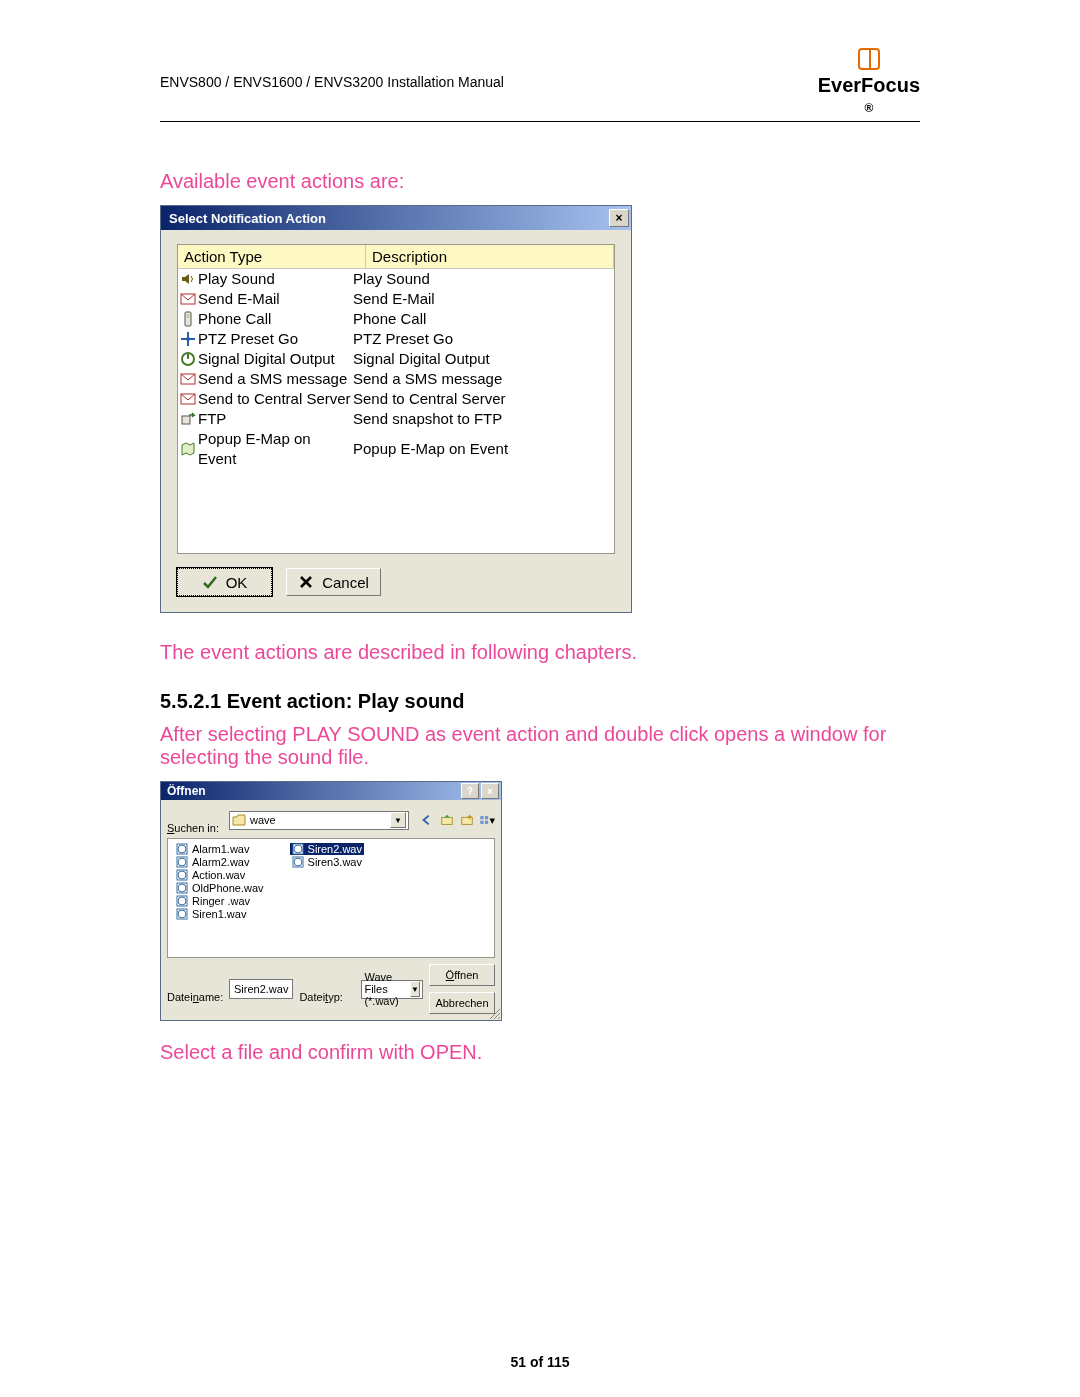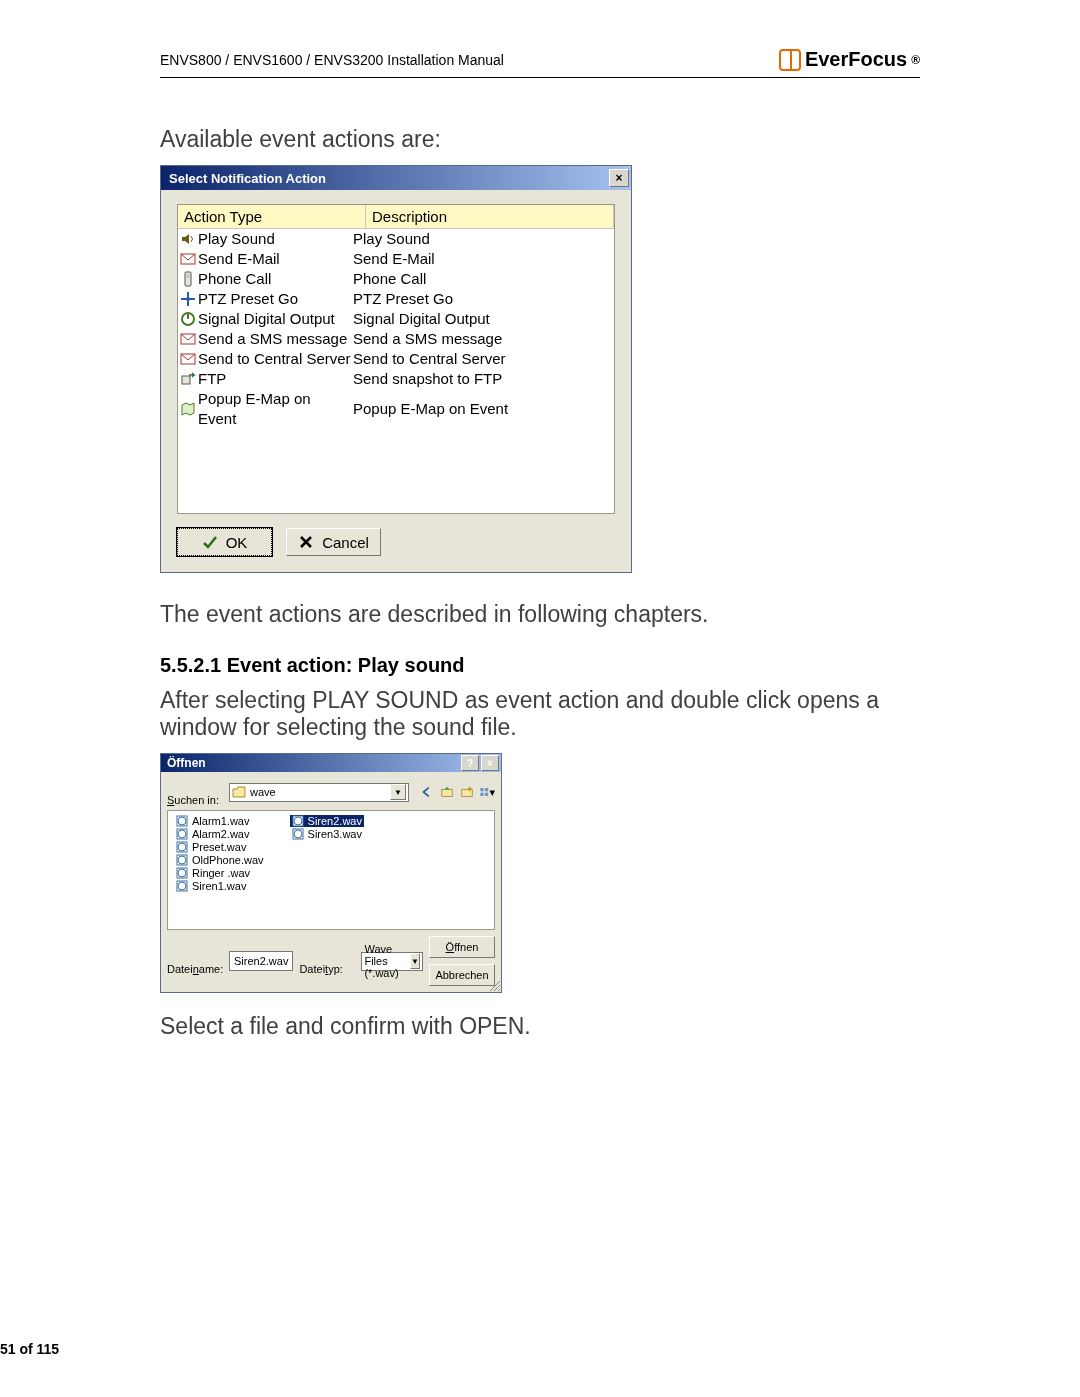--- a/index.html
+++ b/index.html
@@ -28,20 +28,21 @@
     font-size: 14px;
     color: #000;
   }
   .header-right {
     display: inline-flex;
     align-items: center;
     font-weight: 700;
     font-size: 20px;
     color: #000;
     gap: 4px;
+    flex-direction: column;
   }
   .ef-icon {
     display: inline-block;
     width: 18px;
     height: 18px;
     border: 2px solid #e46a00;
     border-radius: 4px;
     position: relative;
   }
   .ef-icon::after {
@@ -51,22 +52,22 @@
     top: -2px;
     width: 2px;
     height: calc(100% + 4px);
     background: #e46a00;
   }
   .reg {
     font-size: 12px;
     vertical-align: super;
   }
   .body-text {
-    font-size: 23px;
-    color: #404040;
+    font-size: 20px;
+    color: #ec4899;
     margin: 8px 0 12px 0;
   }
   .section-heading {
     font-size: 20px;
     font-weight: 700;
     color: #000;
     margin: 26px 0 10px 0;
   }
 
   
@@ -316,23 +317,24 @@
   .resize-grip {
     position: absolute;
     right: 1px;
     bottom: 1px;
     width: 12px;
     height: 12px;
   }
 
   .footer {
     position: absolute;
-    bottom: 40px;
+    bottom: 27px;
     left: 0;
     right: 0;
+    text-align: center;
     font-size: 14px;
     font-weight: 700;
   }
 
   .underline { text-decoration: underline; }
 </style>
 </head>
 <body>
 
 <div class="page">
@@ -533,21 +535,21 @@
                 <rect x="1" y="1" width="10" height="10" fill="#fff" stroke="#3a6ea5"></rect>
                 <circle cx="6" cy="6" r="4" fill="none" stroke="#3a6ea5"></circle>
               </svg>
               <span>Alarm2.wav</span>
             </div>
             <div class="file-item">
               <svg width="12" height="12" viewBox="0 0 12 12">
                 <rect x="1" y="1" width="10" height="10" fill="#fff" stroke="#3a6ea5"></rect>
                 <circle cx="6" cy="6" r="4" fill="none" stroke="#3a6ea5"></circle>
               </svg>
-              <span>Preset.wav</span>
+              <span>Action.wav</span>
             </div>
             <div class="file-item">
               <svg width="12" height="12" viewBox="0 0 12 12">
                 <rect x="1" y="1" width="10" height="10" fill="#fff" stroke="#3a6ea5"></rect>
                 <circle cx="6" cy="6" r="4" fill="none" stroke="#3a6ea5"></circle>
               </svg>
               <span>OldPhone.wav</span>
             </div>
             <div class="file-item">
               <svg width="12" height="12" viewBox="0 0 12 12">

